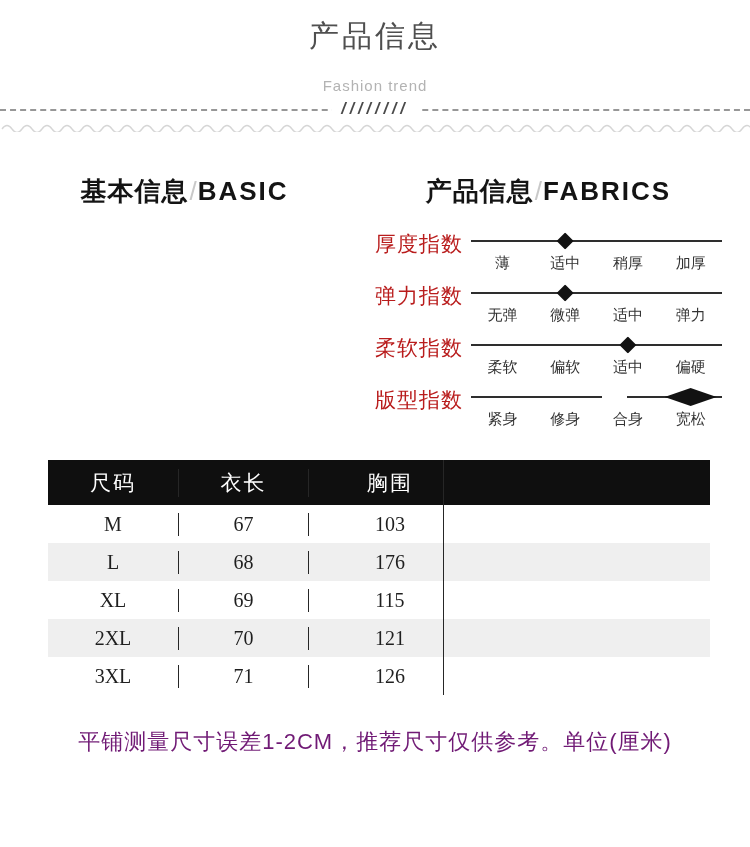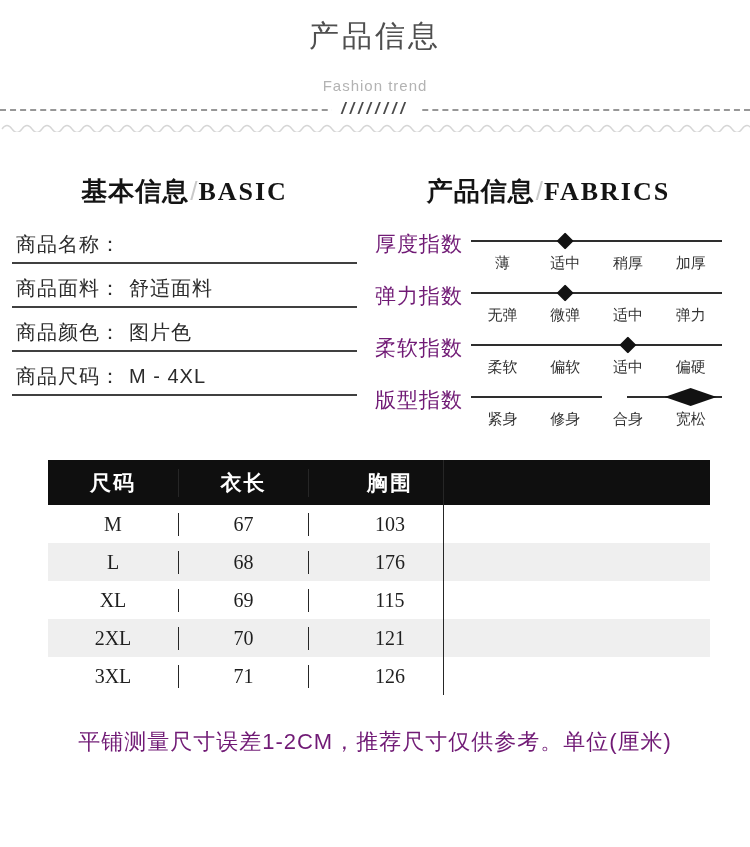--- a/index.html
+++ b/index.html
@@ -14,46 +14,46 @@
   .slashes { position:absolute; top:-11px; left:50%; transform:translateX(-50%);
              background:#fff; padding:0 10px; font-style:italic; font-weight:bold;
              font-size:16px; letter-spacing:4px; color:#4a4a4a; white-space:nowrap; }
   .wave { display:block; margin-top:11px; }
 
   
   .panels { display:flex; margin-top:42px; padding:0 12px; }
   .panel h2 { text-align:center; font-size:26px; color:#141414; height:30px; }
   .panel h2 .cn { font-weight:bold; letter-spacing:1px; }
   .panel h2 .slash { color:#c9c9c9; font-weight:400; padding:0 1px; }
-  .panel h2 .en { font-family:Liberation Serif, serif; font-weight:600; letter-spacing:2px; }
+  .panel h2 .en { font-family:Liberation Sans, sans-serif; font-weight:600; letter-spacing:2px; }
 
   .basic { width:345px; margin-right:18px; }
   .basic ul { list-style:none; margin-top:16px; }
   .basic li { padding:11px 4px 9px 4px; border-bottom:2px solid #404040;
               font-size:20px; color:#2b2b2b; letter-spacing:1px; height:44px; }
   .basic li .val { margin-left:8px; }
 
   .fabrics { flex:1; padding-right:16px; }
   .fabrics .rows { margin-top:24px; }
   .frow { display:flex; align-items:flex-start; height:52px; }
-  .flabel { width:96px; font-size:21px; color:#701a75; letter-spacing:1px; padding-top:2px; }
+  .flabel { width:96px; font-size:21px; color:#b91c1c; letter-spacing:1px; padding-top:2px; }
   .fscale { position:relative; flex:1; padding-top:26px; }
   .fline { position:absolute; top:12px; left:0; right:0; height:2px; background:#2e2e2e; }
   .lgap  { position:absolute; top:7px; left:52%; width:10%; height:12px; background:#fff; }
   .diamond { position:absolute; top:13px; width:17px; height:17px; background:#121212;
              transform:translate(-50%,-50%);
              clip-path:polygon(50% 0,100% 50%,50% 100%,0 50%); }
   .diamond.big { width:52px; height:18px; }
   .fcells { display:flex; }
   .fcells span { flex:1; text-align:center; font-size:15px; color:#333; }
 
   
   .sizetable { margin:24px 40px 0 48px; width:662px; }
   .thead { display:flex; align-items:center; height:45px; background:#0f0f0f;
-           color:#fff; font-size:21px; font-weight:bold; letter-spacing:2px; }
+           color:#fff; font-size:21px; font-weight:normal; letter-spacing:2px; }
   .cell { text-align:center; }
   .w1 { width:130px; } .w2 { width:130px; border-left:1px solid #262626; }
   .w3 { width:135px; border-left:1px solid #262626;padding-left:28px; } .w4 { flex:1; border-left:1px solid #262626; height:100%; }
   .trow { display:flex; align-items:center; height:38px; font-size:20px;
           font-family:"Liberation Serif", serif; color:#1f1f1f; }
   .trow.alt { background:#efefef; }
 
   
   .note { margin-top:32px; text-align:center; font-size:22px; color:#701a75; letter-spacing:1px; }
 </style>
@@ -72,26 +72,20 @@
       <path fill="none" stroke="#d6d6d6" stroke-width="1.3" d="M2 7 q5 -7 10 0 t10 0 t10 0 t10 0 t10 0 t10 0 t10 0 t10 0 t10 0 t10 0 t10 0 t10 0 t10 0 t10 0 t10 0 t10 0 t10 0 t10 0 t10 0 t10 0 t10 0 t10 0 t10 0 t10 0 t10 0 t10 0 t10 0 t10 0 t10 0 t10 0 t10 0 t10 0 t10 0 t10 0 t10 0 t10 0 t10 0 t10 0 t10 0 t10 0 t10 0 t10 0 t10 0 t10 0 t10 0 t10 0 t10 0 t10 0 t10 0 t10 0 t10 0 t10 0 t10 0 t10 0 t10 0 t10 0 t10 0 t10 0 t10 0 t10 0 t10 0 t10 0 t10 0 t10 0 t10 0 t10 0 t10 0 t10 0 t10 0 t10 0 t10 0 t10 0 t10 0 t10 0 t10 0"></path>
     </svg>
   </div>
 
   <div class="panels">
 
     <div class="panel basic">
       <h2>
         <span class="cn">基本信息</span><span class="slash">/</span><span class="en">BASIC</span>
       </h2>
-      <ul>
-        <li><span>商品名称：</span><span class="val"></span></li>
-        <li><span>商品面料：</span><span class="val">舒适面料</span></li>
-        <li><span>商品颜色：</span><span class="val">图片色</span></li>
-        <li><span>商品尺码：</span><span class="val">M - 4XL</span></li>
-      </ul>
     </div>
 
     <div class="panel fabrics">
       <h2>
         <span class="cn">产品信息</span><span class="slash">/</span><span class="en">FABRICS</span>
       </h2>
       <div class="rows">
 
         <div class="frow">
           <div class="flabel">厚度指数</div>

